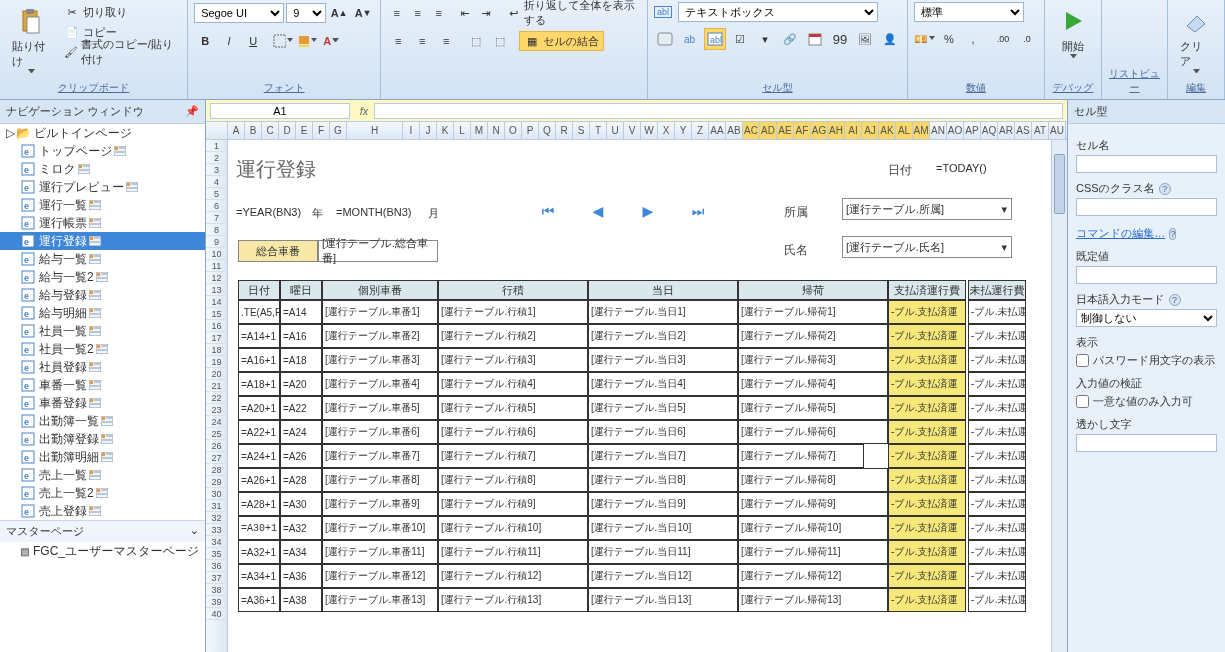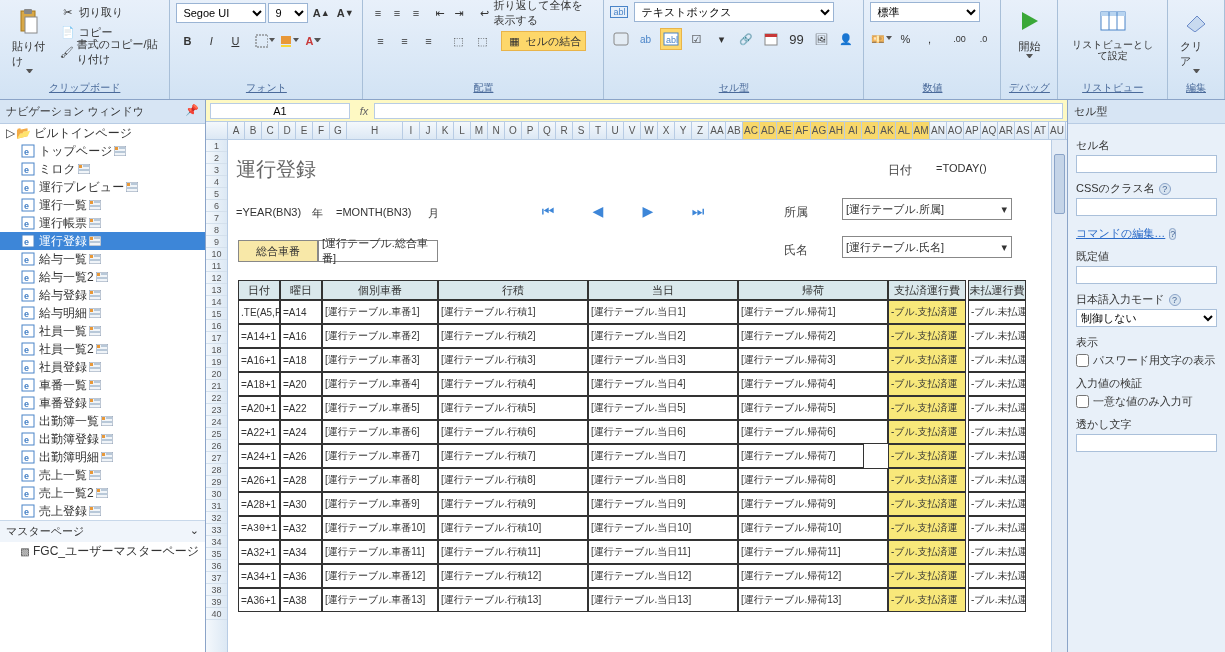--- a/index.html
+++ b/index.html
@@ -19,21 +19,21 @@
 .hrow { display: flex; align-items: center; gap: 2px; }
 select.rsel, input.rinp { border: 1px solid #9ab4d4; background: #fff; font-size: 11px; height: 20px; padding: 0 2px; }
 .iconbtn { width: 22px; height: 22px; border: 1px solid transparent; display: inline-flex; align-items: center; justify-content: center; cursor: pointer; }
 .iconbtn.active { background: #fdd76a; border-color: #e8b44a; }
 .dropcaret { width: 7px; height: 7px; margin-left: 1px; }
 .dropcaret::after { content: ''; display: block; border-left: 3px solid transparent; border-right: 3px solid transparent; border-top: 4px solid #555; }
 
 
 .main { display: flex; height: 552px; }
 .navpanel { width: 206px; background: #e8f0f9; border-right: 1px solid #8ba4c8; display: flex; flex-direction: column; }
-.navtitle { background: #d7e5f4; padding: 4px 6px; font-size: 11px; border-bottom: 1px solid #b8cce4; display: flex; align-items: flex-start; gap: 16px; }
+.navtitle { background: #d7e5f4; padding: 4px 6px; font-size: 11px; border-bottom: 1px solid #b8cce4; display: flex; align-items: center; gap: 16px; }
 .navtitle .pin { margin-left: auto; }
 .navtree { flex: 1; overflow-y: auto; background: #fff; font-size: 12px; }
 .navitem { display: flex; align-items: center; padding: 2px 6px 2px 20px; cursor: pointer; height: 18px; white-space: nowrap; }
 .navitem.selected { background: #3d86d8; color: #fff; }
 .navitem .nicon { width: 16px; height: 14px; margin-right: 3px; display: inline-flex; align-items: center; justify-content: center; font-size: 10px; }
 .navfolder { display: flex; align-items: center; padding: 2px 6px; cursor: pointer; height: 18px; }
 .navfolder .tri { width: 10px; }
 .navsection { padding: 3px 6px; border-top: 1px solid #c8d8ea; background: #f0f5fb; font-size: 11px; }
 
 
@@ -169,21 +169,20 @@
         <span style="width:4px"></span>
         <span class="iconbtn">⬚</span>
         <span class="iconbtn">⬚</span>
         <span style="width:4px"></span>
         <div class="smallbtn active" style="background:#fdd76a;border:1px solid #e8b44a">
             <span class="icon">▦</span>
             <span>セルの結合</span>
           </div>
       </div>
     </div>
-    <div class="rgroup-title">配置</div>
   </div>
 
   <div class="rgroup">
     <div class="rgroup-body vcol">
       <div class="hrow">
         <span style="width:18px;text-align:center;color:#4a84c8;font-size:9px;border:1px solid #4a84c8">abl</span>
         <select class="rsel" style="width:200px;margin-left:4px"><option>テキストボックス</option></select>
       </div>
       <div class="hrow" style="margin-top:6px;gap:3px">
         <span class="iconbtn">
@@ -243,33 +242,20 @@
             </svg>
           </span>
         <span class="lbl">開始</span>
         <span class="dropcaret"></span>
       </div>
     </div>
     <div class="rgroup-title">デバッグ</div>
   </div>
 
   <div class="rgroup">
-    <div class="rgroup-body">
-      <div class="bigbtn">
-        <span class="icon">
-            <svg width="28" height="22">
-              <rect x="2" y="2" width="24" height="18" fill="#fff" stroke="#4a84c8"></rect>
-              <rect x="2" y="2" width="24" height="4" fill="#b8d4f0"></rect>
-              <line x1="10" y1="2" x2="10" y2="20" stroke="#4a84c8"></line>
-              <line x1="18" y1="2" x2="18" y2="20" stroke="#4a84c8"></line>
-            </svg>
-          </span>
-        <span class="lbl" style="font-size:10px;line-height:11px;text-align:center">リストビューとして設定</span>
-      </div>
-    </div>
     <div class="rgroup-title">リストビュー</div>
   </div>
 
   <div class="rgroup">
     <div class="rgroup-body">
       <div class="bigbtn">
         <span class="icon">
             <svg width="26" height="22">
               <path d="M4 16 L14 6 L22 14 L12 22 Z" fill="#c8daf0" stroke="#6a8ac8"></path>
             </svg>

